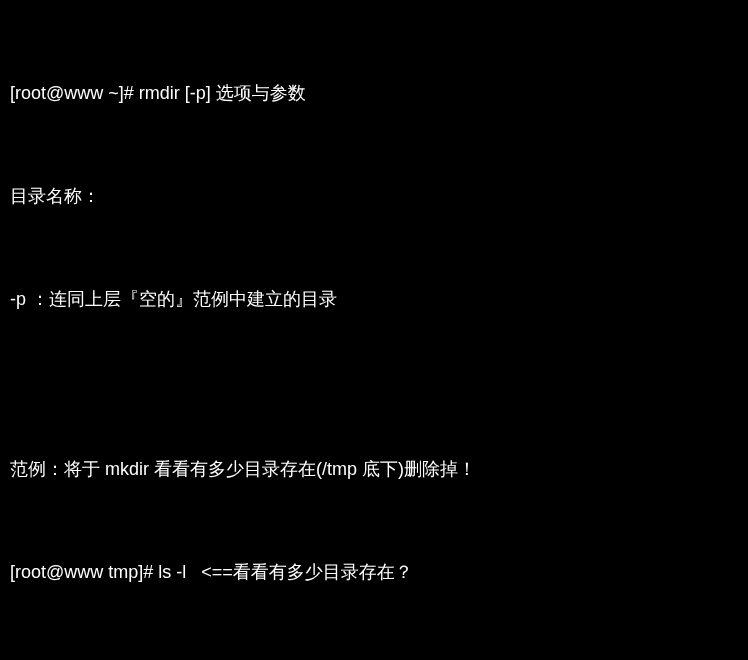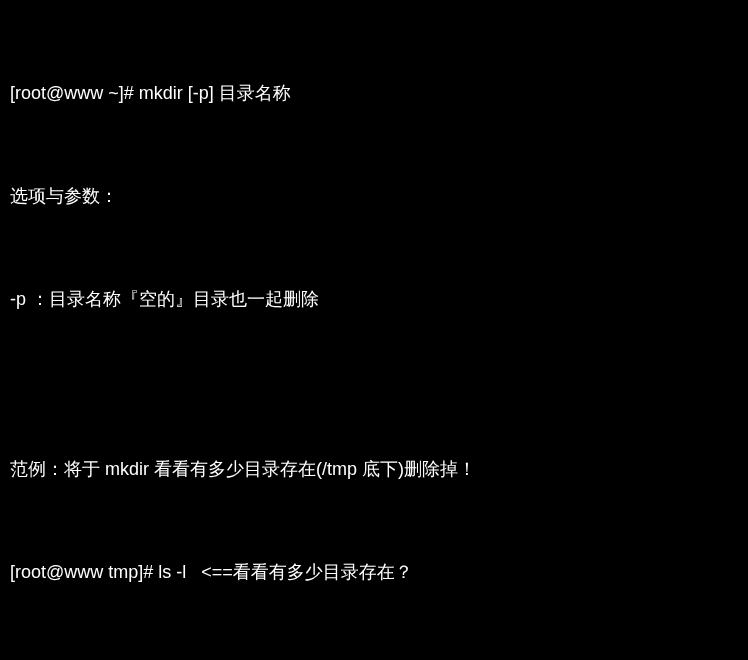--- a/index.html
+++ b/index.html
@@ -23,23 +23,23 @@
       word-wrap: break-word;
     }
     .line {
       display: block;
     }
   </style>
 </head>
 <body>
 
 <div class="terminal">
-  <span class="line">[root@www ~]# mkdir [-p] 目录名称</span>
-  <span class="line">选项与参数：</span>
-  <span class="line">-p ：目录名称『空的』目录也一起删除</span>
+  <span class="line">[root@www ~]# rmdir [-p] 选项与参数</span>
+  <span class="line">目录名称：</span>
+  <span class="line">-p ：连同上层『空的』范例中建立的目录</span>
   <span class="line"></span>
   <span class="line">范例：将于 mkdir 看看有多少目录存在(/tmp 底下)删除掉！</span>
   <span class="line">[root@www tmp]# ls -l   &lt;==看看有多少目录存在？</span>
   <span class="line">drwxr-xr-x  3 root  root 4096 Jul 18 12:50 test</span>
   
   
   
   
   
   

